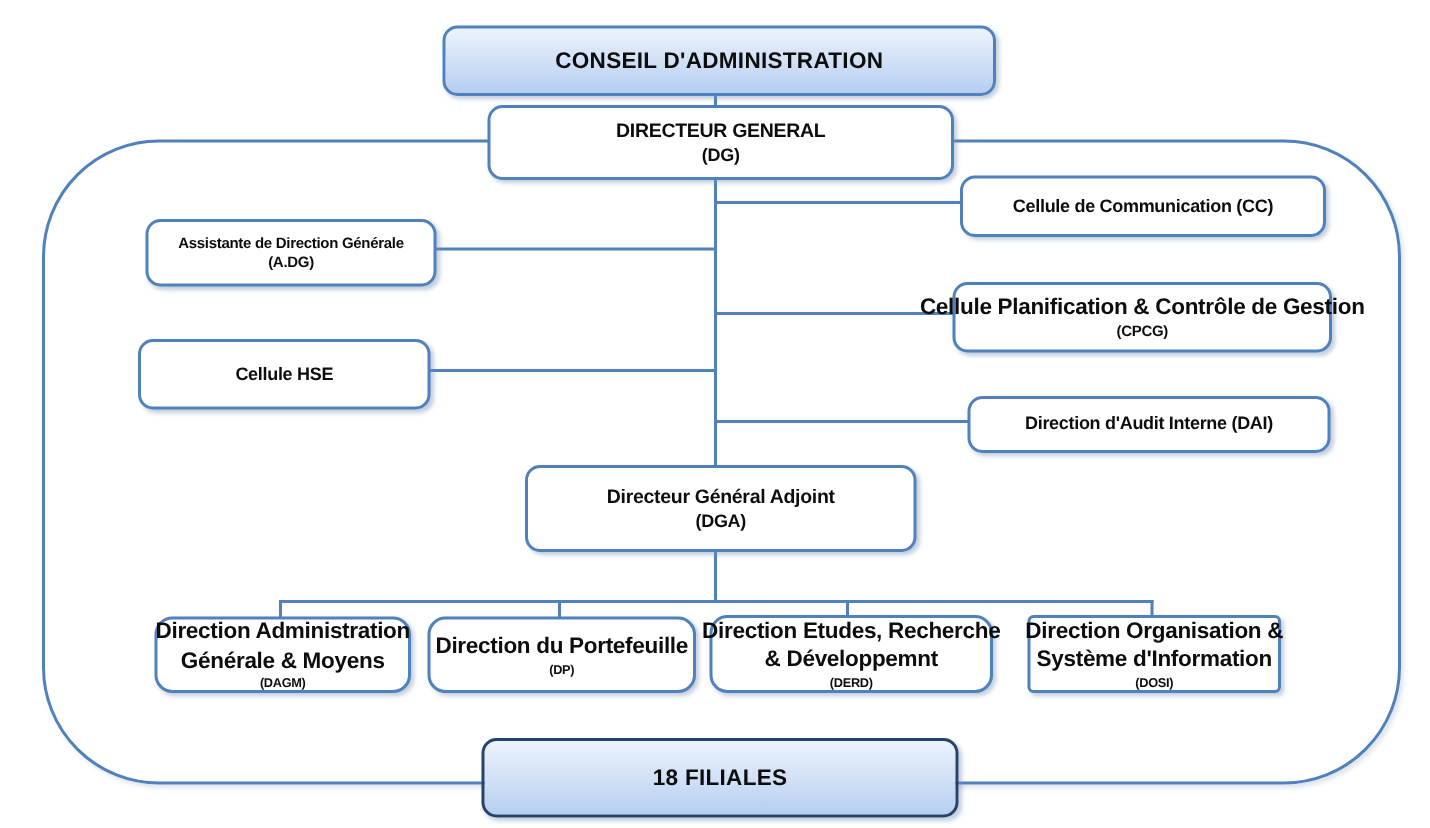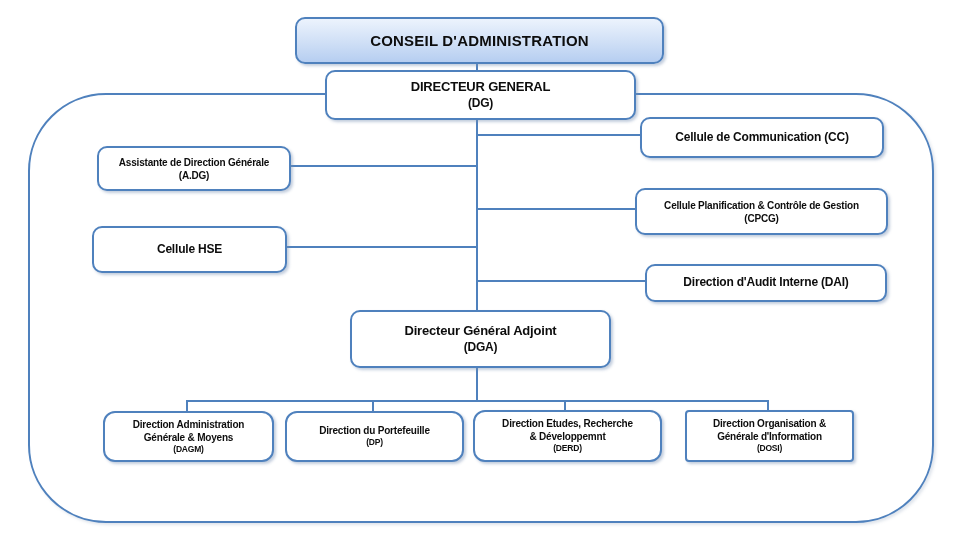--- a/index.html
+++ b/index.html
@@ -19,21 +19,21 @@
     display:flex;flex-direction:column;justify-content:center;align-items:center;
     text-align:center;font-weight:bold;color:#0d0d0d;z-index:3;
     box-shadow:2px 2px 3px rgba(120,145,180,.45);line-height:1.3;
   }
   .node.grad{background:linear-gradient(180deg,#ecf3fd 0%,#cfdff6 55%,#b6cef1 100%);}
   .node.dark{border-color:#24436b;}
   .ln{white-space:nowrap;letter-spacing:-0.2px;}
   .fs15{font-size:15px;letter-spacing:0.2px;}
   .fs13{font-size:13px;}
   .fs12{font-size:12px;}
-  .fs105{font-size:10px;}
+  .fs105{font-size:15px;}
   .fs10{font-size:10px;}
   .fs85{font-size:8.5px;}
 </style>
 </head>
 <body>
 
 <div id="canvas">
 
   <div class="boundary"></div>
 
@@ -99,18 +99,21 @@
   </div>
 
   <div class="node" style="left:473px;top:410px;width:185px;height:48px;border-radius:12px;">
     <div class="ln fs105">Direction Etudes, Recherche</div>
     <div class="ln fs105">&amp; Développemnt</div>
     <div class="ln fs85">(DERD)</div>
   </div>
 
   <div class="node" style="left:685px;top:410px;width:165px;height:48px;border-radius:4px;">
     <div class="ln fs105">Direction Organisation &amp;</div>
-    <div class="ln fs105">Générale d'Information</div>
+    <div class="ln fs105">Système d'Information</div>
     <div class="ln fs85">(DOSI)</div>
   </div>
 
+  <div class="node grad dark" style="left:321px;top:492px;width:314px;height:49px;">
+    <div class="ln fs15">18 FILIALES</div>
+  </div>
 
 </div>
 
 </body></html>

